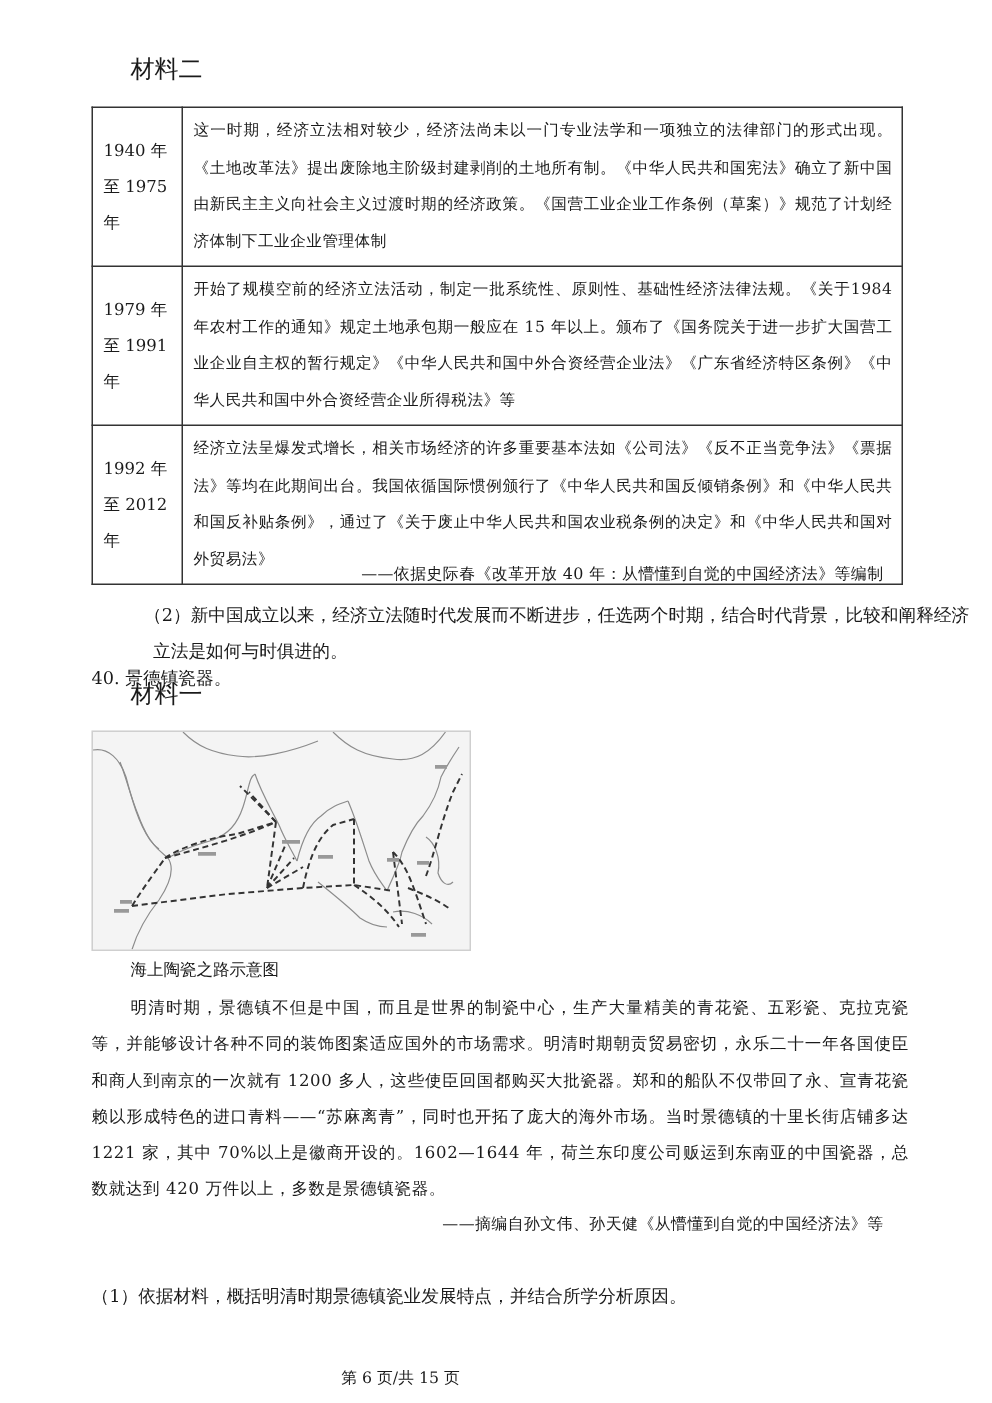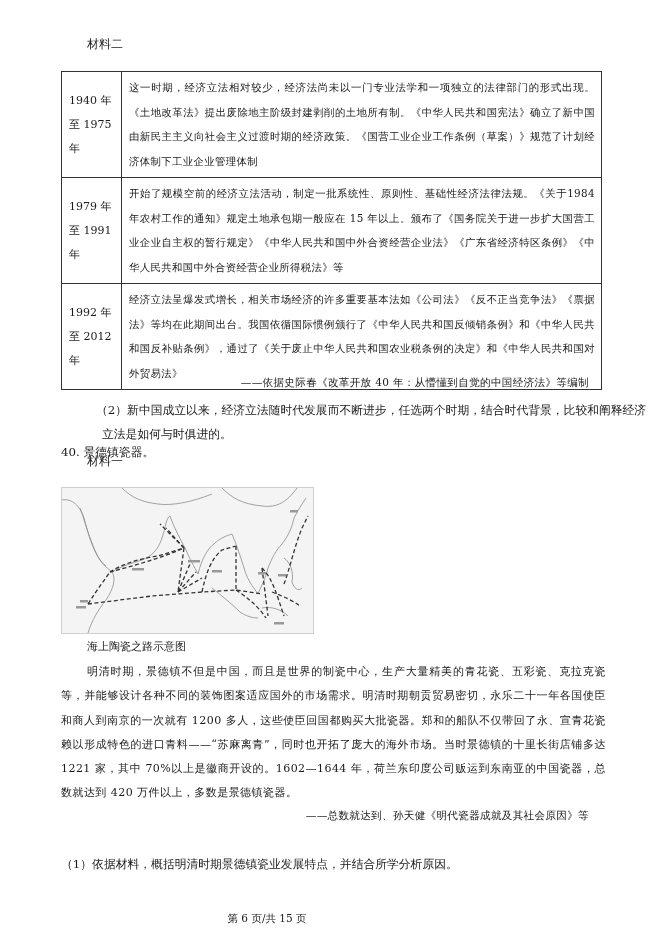--- a/index.html
+++ b/index.html
@@ -2,21 +2,21 @@
 <html><head>
 <meta charset="utf-8">
 <style>
   html, body { margin: 0; padding: 0; background: #ffffff; }
   body {
     width: 661px; height: 935px; position: relative; overflow: hidden;
     font-family: "DejaVu Serif", "Liberation Serif", serif;
     color: #1a1a1a;
   }
   .abs { position: absolute; }
-  .label-indent { left: 87px; font-size: 12px; }
+  .label-indent { left: 87px; font-size: 16px; }
   table.law {
     position: absolute; left: 61px; top: 71px; width: 541px;
     border-collapse: collapse; font-size: 10.4px;
   }
   table.law td { border: 1.3px solid #333; vertical-align: middle; }
   table.law td.period {
     width: 52px; padding: 0 0 0 7px; font-size: 11px; line-height: 24px;
   }
   table.law td.desc {
     padding: 3px 6px 4px 7px; line-height: 24.5px; letter-spacing: 0.35px;
@@ -131,17 +131,17 @@
       <rect x="212" y="134" width="10" height="2.5" fill="#999"></rect>
       <rect x="228" y="22" width="8" height="2.5" fill="#999"></rect>
     </g>
   </svg>
 </div>
 
 <div class="abs caption">海上陶瓷之路示意图</div>
 
 <div class="abs para">明清时期，景德镇不但是中国，而且是世界的制瓷中心，生产大量精美的青花瓷、五彩瓷、克拉克瓷等，并能够设计各种不同的装饰图案适应国外的市场需求。明清时期朝贡贸易密切，永乐二十一年各国使臣和商人到南京的一次就有 1200 多人，这些使臣回国都购买大批瓷器。郑和的船队不仅带回了永、宣青花瓷赖以形成特色的进口青料——“苏麻离青”，同时也开拓了庞大的海外市场。当时景德镇的十里长街店铺多达 1221 家，其中 70%以上是徽商开设的。1602—1644 年，荷兰东印度公司贩运到东南亚的中国瓷器，总数就达到 420 万件以上，多数是景德镇瓷器。</div>
 
-<div class="abs source" style="top:809px;">——总数就达到、孙天健《明代瓷器成就及其社会原因》等</div>
+<div class="abs source" style="top:809px;">——摘编自孙文伟、孙天健《从懵懂到自觉的中国经济法》等</div>
 
 <div class="abs q" style="top:829px; text-indent:-6px; padding-left:6px;margin-top:23px;">（1）依据材料，概括明清时期景德镇瓷业发展特点，并结合所学分析原因。</div>
 
 <div class="abs footer">第 6 页/共 15 页</div>
 
 </body></html>

